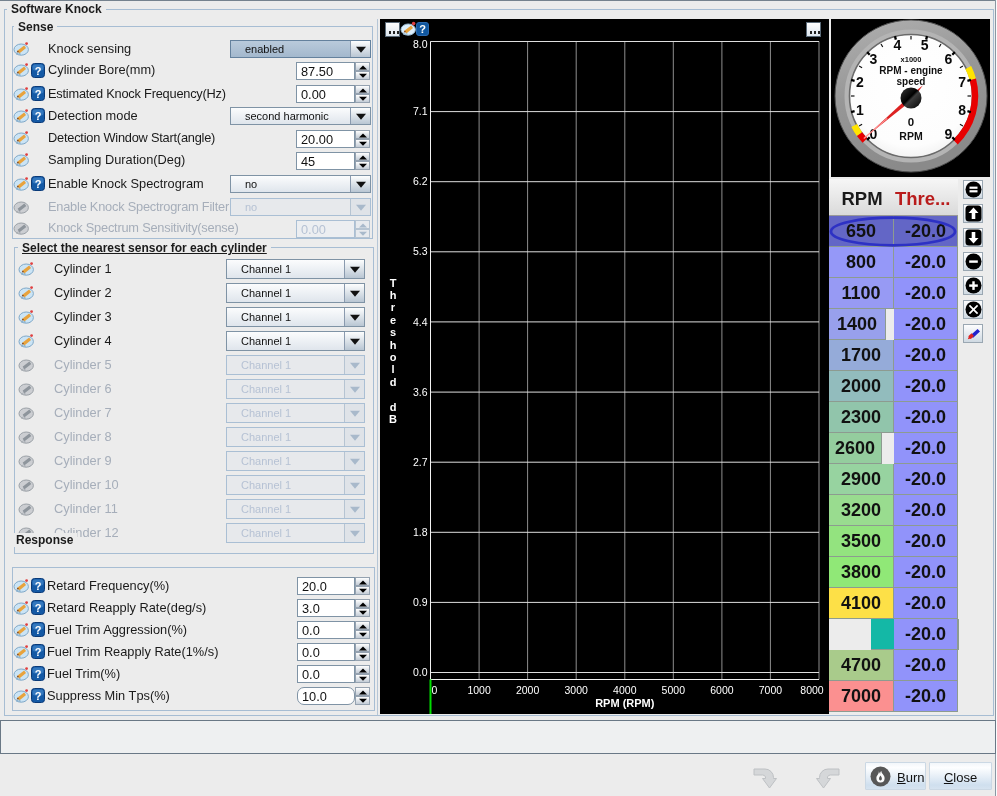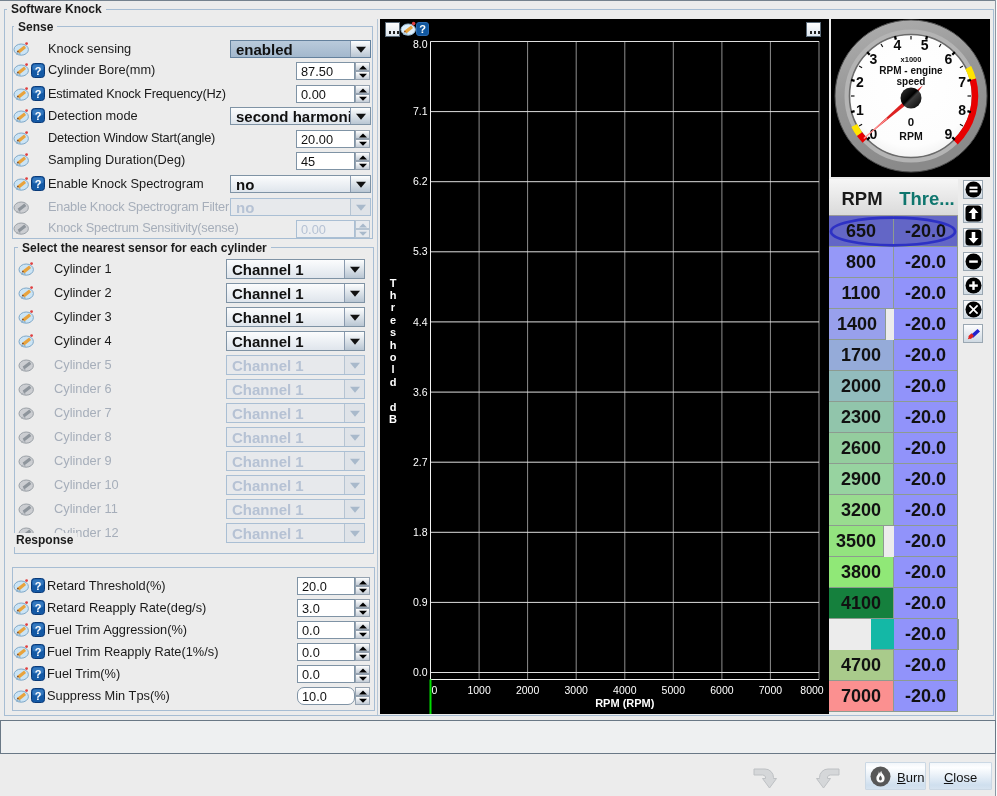--- a/index.html
+++ b/index.html
@@ -4,21 +4,21 @@
 html,body{margin:0;padding:0;}
 #root{position:relative;width:997px;height:796px;background:#ececec;overflow:hidden;
   font-family:"Liberation Sans",sans-serif;}
 .abs{position:absolute;}
 .gbox{position:absolute;border:1px solid #a7bdd3;}
 .gtitle{position:absolute;font-weight:bold;font-size:12px;color:#1b1b1b;background:#ececec;
   padding:0 4px;white-space:nowrap;line-height:14px;}
 .lbl{position:absolute;font-size:12.8px;color:#1a1a1a;white-space:nowrap;line-height:16px;}
 .lbl.dis{color:#a6aeba;}
 .combo{position:absolute;border:1px solid #7f93a5;background:linear-gradient(#fbfcfd,#dfe5ec);}
-.combo .ctext{position:absolute;left:5px;top:50%;transform:translateY(-50%);font-size:15px;color:#111;white-space:nowrap;font-weight:bold;}
+.combo .ctext{position:absolute;left:14px;top:50%;transform:translateY(-50%);font-size:11px;color:#111;white-space:nowrap;}
 .combo .carr{position:absolute;right:0;top:0;bottom:0;width:19px;border-left:1px solid #8a9aae;
   background:linear-gradient(#fdfefe,#b9c6d3);}
 .combo .carr:after{content:"";position:absolute;left:50%;top:50%;transform:translate(-50%,-38%);
   border-left:5px solid transparent;border-right:5px solid transparent;border-top:6px solid #111;}
 .combo.focus{background:linear-gradient(#b9cadb,#a3b8cd);border-color:#64819d;}
 .combo.dis{background:#e7e9ec;border-color:#aabfd4;}
 .combo.dis .ctext{color:#b6c2d4;}
 .combo.dis .carr{background:#dfe3e8;border-left:1px solid #b6c4d2;}
 .combo.dis .carr:after{border-top-color:#a8b9cb;}
 .num{position:absolute;background:#fff;border:1px solid #7f93a5;font-size:12.8px;color:#111;}
@@ -184,21 +184,21 @@
 </svg>
 <div class="lbl dis" style="left:48px;top:220px;letter-spacing:-0.22px;">Knock Spectrum Sensitivity(sense)</div>
 <div class="num dis" style="left:296px;top:220px;width:57px;height:16px;">
       <span>0.00</span>
     </div>
 <div class="spin dis" style="left:355px;top:220px;width:15px;height:18px;">
       <span class="sb up"></span>
       <span class="sb dn"></span>
     </div>
 <div class="gbox" style="left:14px;top:247px;width:358px;height:305px;"></div>
-<div class="gtitle" style="left:18px;top:241px;">Select the nearest sensor for each cylinder</div>
+<div class="gtitle" style="left:18px;top:241px;text-decoration:underline;">Select the nearest sensor for each cylinder</div>
 <svg class="abs" style="left:18px;top:261px" width="18" height="16" viewBox="0 0 18 16">
 <ellipse cx="8.2" cy="8.6" rx="7.2" ry="5.6" fill="#cbe4f5" stroke="#7fa8c8" stroke-width="1"></ellipse>
 <path d="M3.5 13.2 L5.5 11.6 L7.5 13.0 Z" fill="#cbe4f5" stroke="#7fa8c8" stroke-width="0.8"></path>
 <rect x="4.2" y="6.6" width="8.6" height="3.2" rx="0.4" transform="rotate(-38 9 8)" fill="#e8a33d"></rect>
 <path d="M3.6 11.6 L6.0 10.9 L4.7 9.6 Z" fill="#7a3b10"></path>
 <circle cx="13.6" cy="2.6" r="1.4" fill="#e04040"></circle>
 </svg>
 <div class="lbl" style="left:54px;top:261px;">Cylinder 1</div>
 <div class="combo" style="left:226px;top:259px;width:137px;height:18px;">
       <span class="ctext">Channel 1</span>
@@ -327,21 +327,21 @@
 <path d="M3.5 13.2 L5.5 11.6 L7.5 13.0 Z" fill="#cbe4f5" stroke="#7fa8c8" stroke-width="0.8"></path>
 <rect x="4.2" y="6.6" width="8.6" height="3.2" rx="0.4" transform="rotate(-38 9 8)" fill="#e8a33d"></rect>
 <path d="M3.6 11.6 L6.0 10.9 L4.7 9.6 Z" fill="#7a3b10"></path>
 <circle cx="13.6" cy="2.6" r="1.4" fill="#e04040"></circle>
 </svg>
 <svg class="abs" style="left:31px;top:578px" width="14" height="15" viewBox="0 0 14 15">
 <rect x="0.5" y="0.5" width="13" height="14" rx="3" fill="#1459a5" stroke="#0a3a78"></rect>
 <rect x="1.5" y="1.5" width="11" height="6" rx="2.5" fill="#3c7fc4" opacity="0.8"></rect>
 <text x="7" y="11.5" font-family="Liberation Sans" font-size="11" font-weight="bold" fill="#fff" text-anchor="middle">?</text>
 </svg>
-<div class="lbl" style="left:47px;top:578px;">Retard Threshold(%)</div>
+<div class="lbl" style="left:47px;top:578px;">Retard Frequency(%)</div>
 <div class="num" style="left:297px;top:577px;width:56px;height:16px;">
       <span>20.0</span>
     </div>
 <div class="spin" style="left:355px;top:577px;width:15px;height:18px;">
       <span class="sb up"></span>
       <span class="sb dn"></span>
     </div>
 <svg class="abs" style="left:13px;top:600px" width="18" height="16" viewBox="0 0 18 16">
 <ellipse cx="8.2" cy="8.6" rx="7.2" ry="5.6" fill="#cbe4f5" stroke="#7fa8c8" stroke-width="1"></ellipse>
 <path d="M3.5 13.2 L5.5 11.6 L7.5 13.0 Z" fill="#cbe4f5" stroke="#7fa8c8" stroke-width="0.8"></path>
@@ -587,46 +587,46 @@
 <text x="80.0" y="107" font-size="11.5" font-weight="bold" fill="#111" text-anchor="middle" font-family="Liberation Sans">0</text>
 <text x="80.0" y="121" font-size="10.5" font-weight="bold" fill="#111" text-anchor="middle" font-family="Liberation Sans">RPM</text>
 <polygon points="32.8,119.5 78.5,77.3 91.9,66.3 81.5,80.7" fill="#dd2222"></polygon>
 <line x1="32.8" y1="119.5" x2="56.2" y2="99.4" stroke="#ff9595" stroke-width="1.1"></line>
 <circle cx="80.0" cy="79.0" r="10.5" fill="url(#hub)"></circle>
 </svg>
 
 <div class="abs" style="left:829px;top:179px;width:129px;height:37px;
 background:linear-gradient(#f6f6f6,#dadada);border-bottom:1px solid #999;box-sizing:border-box;"></div>
 <div class="abs" style="left:829px;top:188px;width:66px;text-align:center;font-weight:bold;font-size:18.5px;color:#1a1a1a;">RPM</div>
-<div class="abs" style="left:895px;top:188px;width:64px;text-align:center;font-weight:bold;font-size:18.5px;color:#0f766e;">Thre...</div>
+<div class="abs" style="left:895px;top:188px;width:64px;text-align:left;font-weight:bold;font-size:18.5px;color:#b91c1c;">Thre...</div>
 <div class="cell" style="left:829px;top:216px;width:65px;height:31px;background:#6366c6;">650</div>
 <div class="cell" style="left:894px;top:216px;width:64px;height:31px;background:#6366c6;">-20.0</div>
 <div class="cell" style="left:829px;top:247px;width:65px;height:31px;background:#9598f8;">800</div>
 <div class="cell" style="left:894px;top:247px;width:64px;height:31px;background:#9193fa;">-20.0</div>
 <div class="cell" style="left:829px;top:278px;width:65px;height:31px;background:#979af4;">1100</div>
 <div class="cell" style="left:894px;top:278px;width:64px;height:31px;background:#9193fa;">-20.0</div>
 <div class="cell" style="left:829px;top:309px;width:57px;height:31px;background:#98a0ec;">1400</div>
 <div class="cell" style="left:894px;top:309px;width:64px;height:31px;background:#9193fa;">-20.0</div>
 <div class="cell" style="left:829px;top:340px;width:65px;height:31px;background:#95abd9;">1700</div>
 <div class="cell" style="left:894px;top:340px;width:64px;height:31px;background:#9193fa;">-20.0</div>
 <div class="cell" style="left:829px;top:371px;width:65px;height:31px;background:#92bcbd;">2000</div>
 <div class="cell" style="left:894px;top:371px;width:64px;height:31px;background:#9193fa;">-20.0</div>
 <div class="cell" style="left:829px;top:402px;width:65px;height:31px;background:#91c5ab;">2300</div>
 <div class="cell" style="left:894px;top:402px;width:64px;height:31px;background:#9193fa;">-20.0</div>
-<div class="cell" style="left:829px;top:433px;width:65px;height:31px;background:#94cd9e;">2600</div>
+<div class="cell" style="left:829px;top:433px;width:53px;height:31px;background:#94cd9e;">2600</div>
 <div class="cell" style="left:894px;top:433px;width:64px;height:31px;background:#9193fa;">-20.0</div>
 <div class="cell" style="left:829px;top:464px;width:65px;height:31px;background:#97d3a0;">2900</div>
 <div class="cell" style="left:894px;top:464px;width:64px;height:31px;background:#9193fa;">-20.0</div>
 <div class="cell" style="left:829px;top:495px;width:65px;height:31px;background:#99dc8f;">3200</div>
 <div class="cell" style="left:894px;top:495px;width:64px;height:31px;background:#9193fa;">-20.0</div>
-<div class="cell" style="left:829px;top:526px;width:55px;height:31px;background:#93e37f;">3500</div>
+<div class="cell" style="left:829px;top:526px;width:65px;height:31px;background:#93e37f;">3500</div>
 <div class="cell" style="left:894px;top:526px;width:64px;height:31px;background:#9193fa;">-20.0</div>
 <div class="cell" style="left:829px;top:557px;width:65px;height:31px;background:#90e877;">3800</div>
 <div class="cell" style="left:894px;top:557px;width:64px;height:31px;background:#9193fa;">-20.0</div>
-<div class="cell" style="left:829px;top:588px;width:65px;height:31px;background:#15803d;">4100</div>
+<div class="cell" style="left:829px;top:588px;width:65px;height:31px;background:#fde047;">4100</div>
 <div class="cell" style="left:894px;top:588px;width:64px;height:31px;background:#9193fa;">-20.0</div>
 <div class="cell" style="left:871px;top:619px;width:88px;height:31px;background:#14b8a6;">4400</div>
 <div class="cell" style="left:894px;top:619px;width:64px;height:31px;background:#9193fa;">-20.0</div>
 <div class="cell" style="left:829px;top:650px;width:65px;height:31px;background:#a9cb8b;">4700</div>
 <div class="cell" style="left:894px;top:650px;width:64px;height:31px;background:#9193fa;">-20.0</div>
 <div class="cell" style="left:829px;top:681px;width:65px;height:31px;background:#fb9090;">7000</div>
 <div class="cell" style="left:894px;top:681px;width:64px;height:31px;background:#9193fa;">-20.0</div>
 <svg class="abs" style="left:829px;top:216px" width="129" height="31" viewBox="0 0 129 31">
 <ellipse cx="64" cy="15.5" rx="62" ry="13.8" fill="none" stroke="#2d31c4" stroke-width="2.8"></ellipse>
     </svg>

